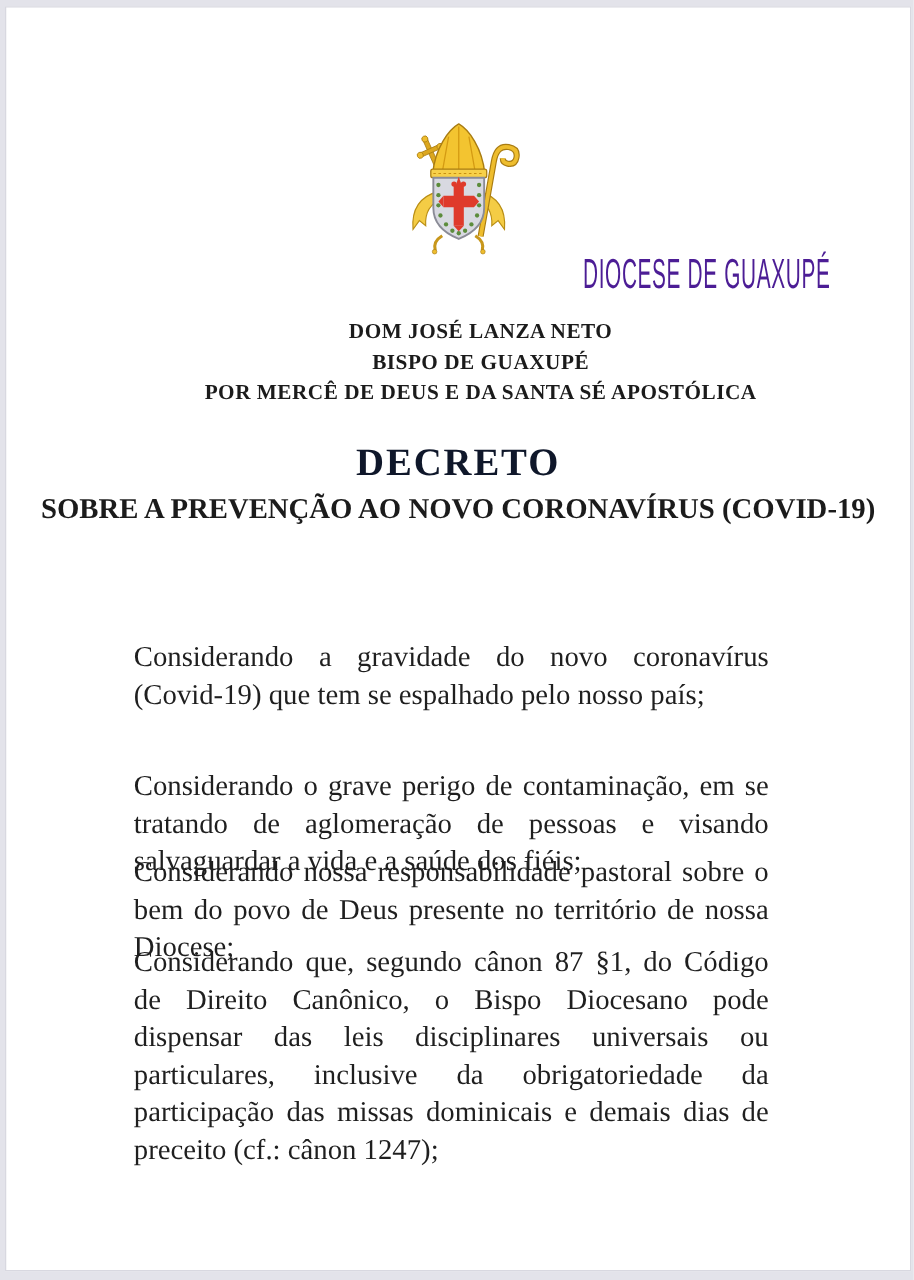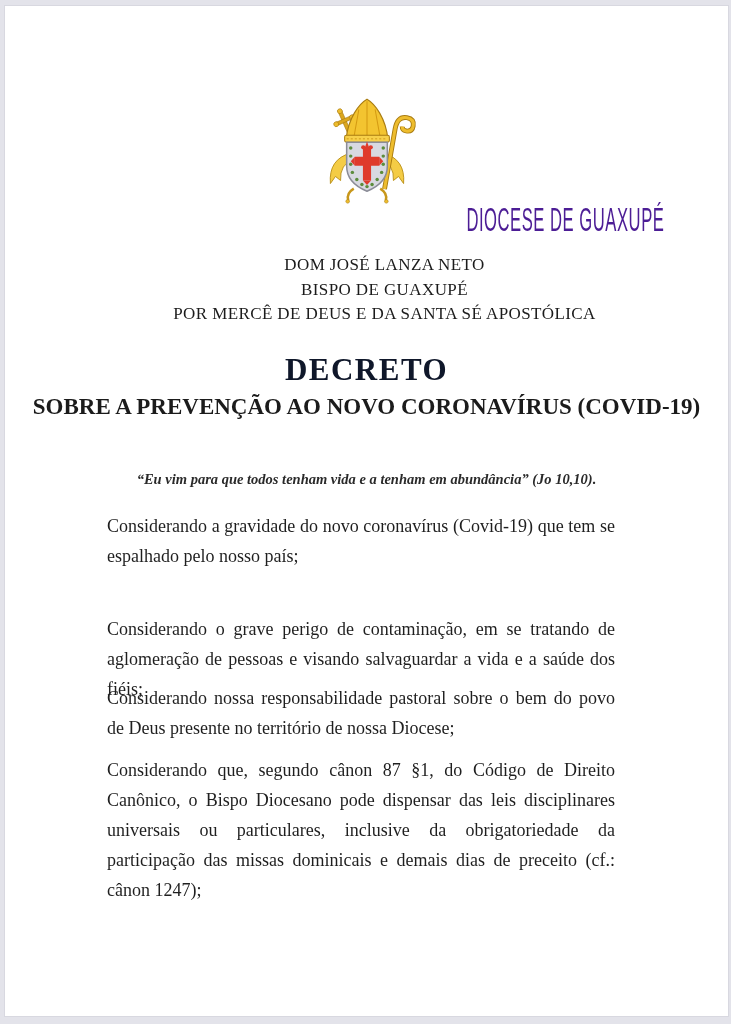--- a/index.html
+++ b/index.html
@@ -35,21 +35,21 @@
   .brand .squeeze {
     display: inline-block;
     transform: scale(0.52, 1.05);
     transform-origin: 50% 50%;
     letter-spacing: 1px;
   }
   .bishop-block {
     position: absolute;
     top: 247px; left: 0; width: 100%;
     text-align: center;
-    font-weight: normal;
+    font-weight: bold;
     font-size: 17px;
     line-height: 24.5px;
     color: #1b1b1b;
     letter-spacing: 0.4px;
     padding-left: 36px;
   }
   .decree-title {
     position: absolute;
     top: 344px; left: 0; width: 100%;
     text-align: center;
@@ -79,21 +79,21 @@
     color: #2a2a2a;
   }
   .body-text {
     position: absolute;
     left: 102px; top: 0;
     width: 508px;
   }
   .body-text p {
     position: absolute;
     left: 0; width: 508px;
-    font-size: 18px;
+    font-size: 23px;
     line-height: 30px;
     color: #1f1f1f;
     text-align: justify;
     font-family: Liberation Serif, serif;
   }
   .p1 { top: 505px; }
   .p2 { top: 608px; }
   .p3 { top: 677px; }
   .p4 { top: 749px; }
 </style>
@@ -173,21 +173,20 @@
   <div class="bishop-block">
     <div>DOM JOSÉ LANZA NETO</div>
     <div>BISPO DE GUAXUPÉ</div>
     <div>POR MERCÊ DE DEUS E DA SANTA SÉ APOSTÓLICA</div>
   </div>
 
   <h1 class="decree-title">DECRETO</h1>
 
   <h2 class="decree-subtitle">SOBRE A PREVENÇÃO AO NOVO CORONAVÍRUS (COVID-19)</h2>
 
-  <div class="epigraph">“Eu vim para que todos tenham vida e a tenham em abundância” (Jo 10,10).</div>
 
   <div class="body-text">
     <p class="p1">Considerando a gravidade do novo coronavírus (Covid-19) que tem se espalhado pelo nosso país;</p>
     <p class="p2">Considerando o grave perigo de contaminação, em se tratando de aglomeração de pessoas e visando salvaguardar a vida e a saúde dos fiéis;</p>
     <p class="p3">Considerando nossa responsabilidade pastoral sobre o bem do povo de Deus presente no território de nossa Diocese;</p>
     <p class="p4">Considerando que, segundo cânon 87 §1, do Código de Direito Canônico, o Bispo Diocesano pode dispensar das leis disciplinares universais ou particulares, inclusive da obrigatoriedade da participação das missas dominicais e demais dias de preceito (cf.: cânon 1247);</p>
   </div>
 
 </div>
 

